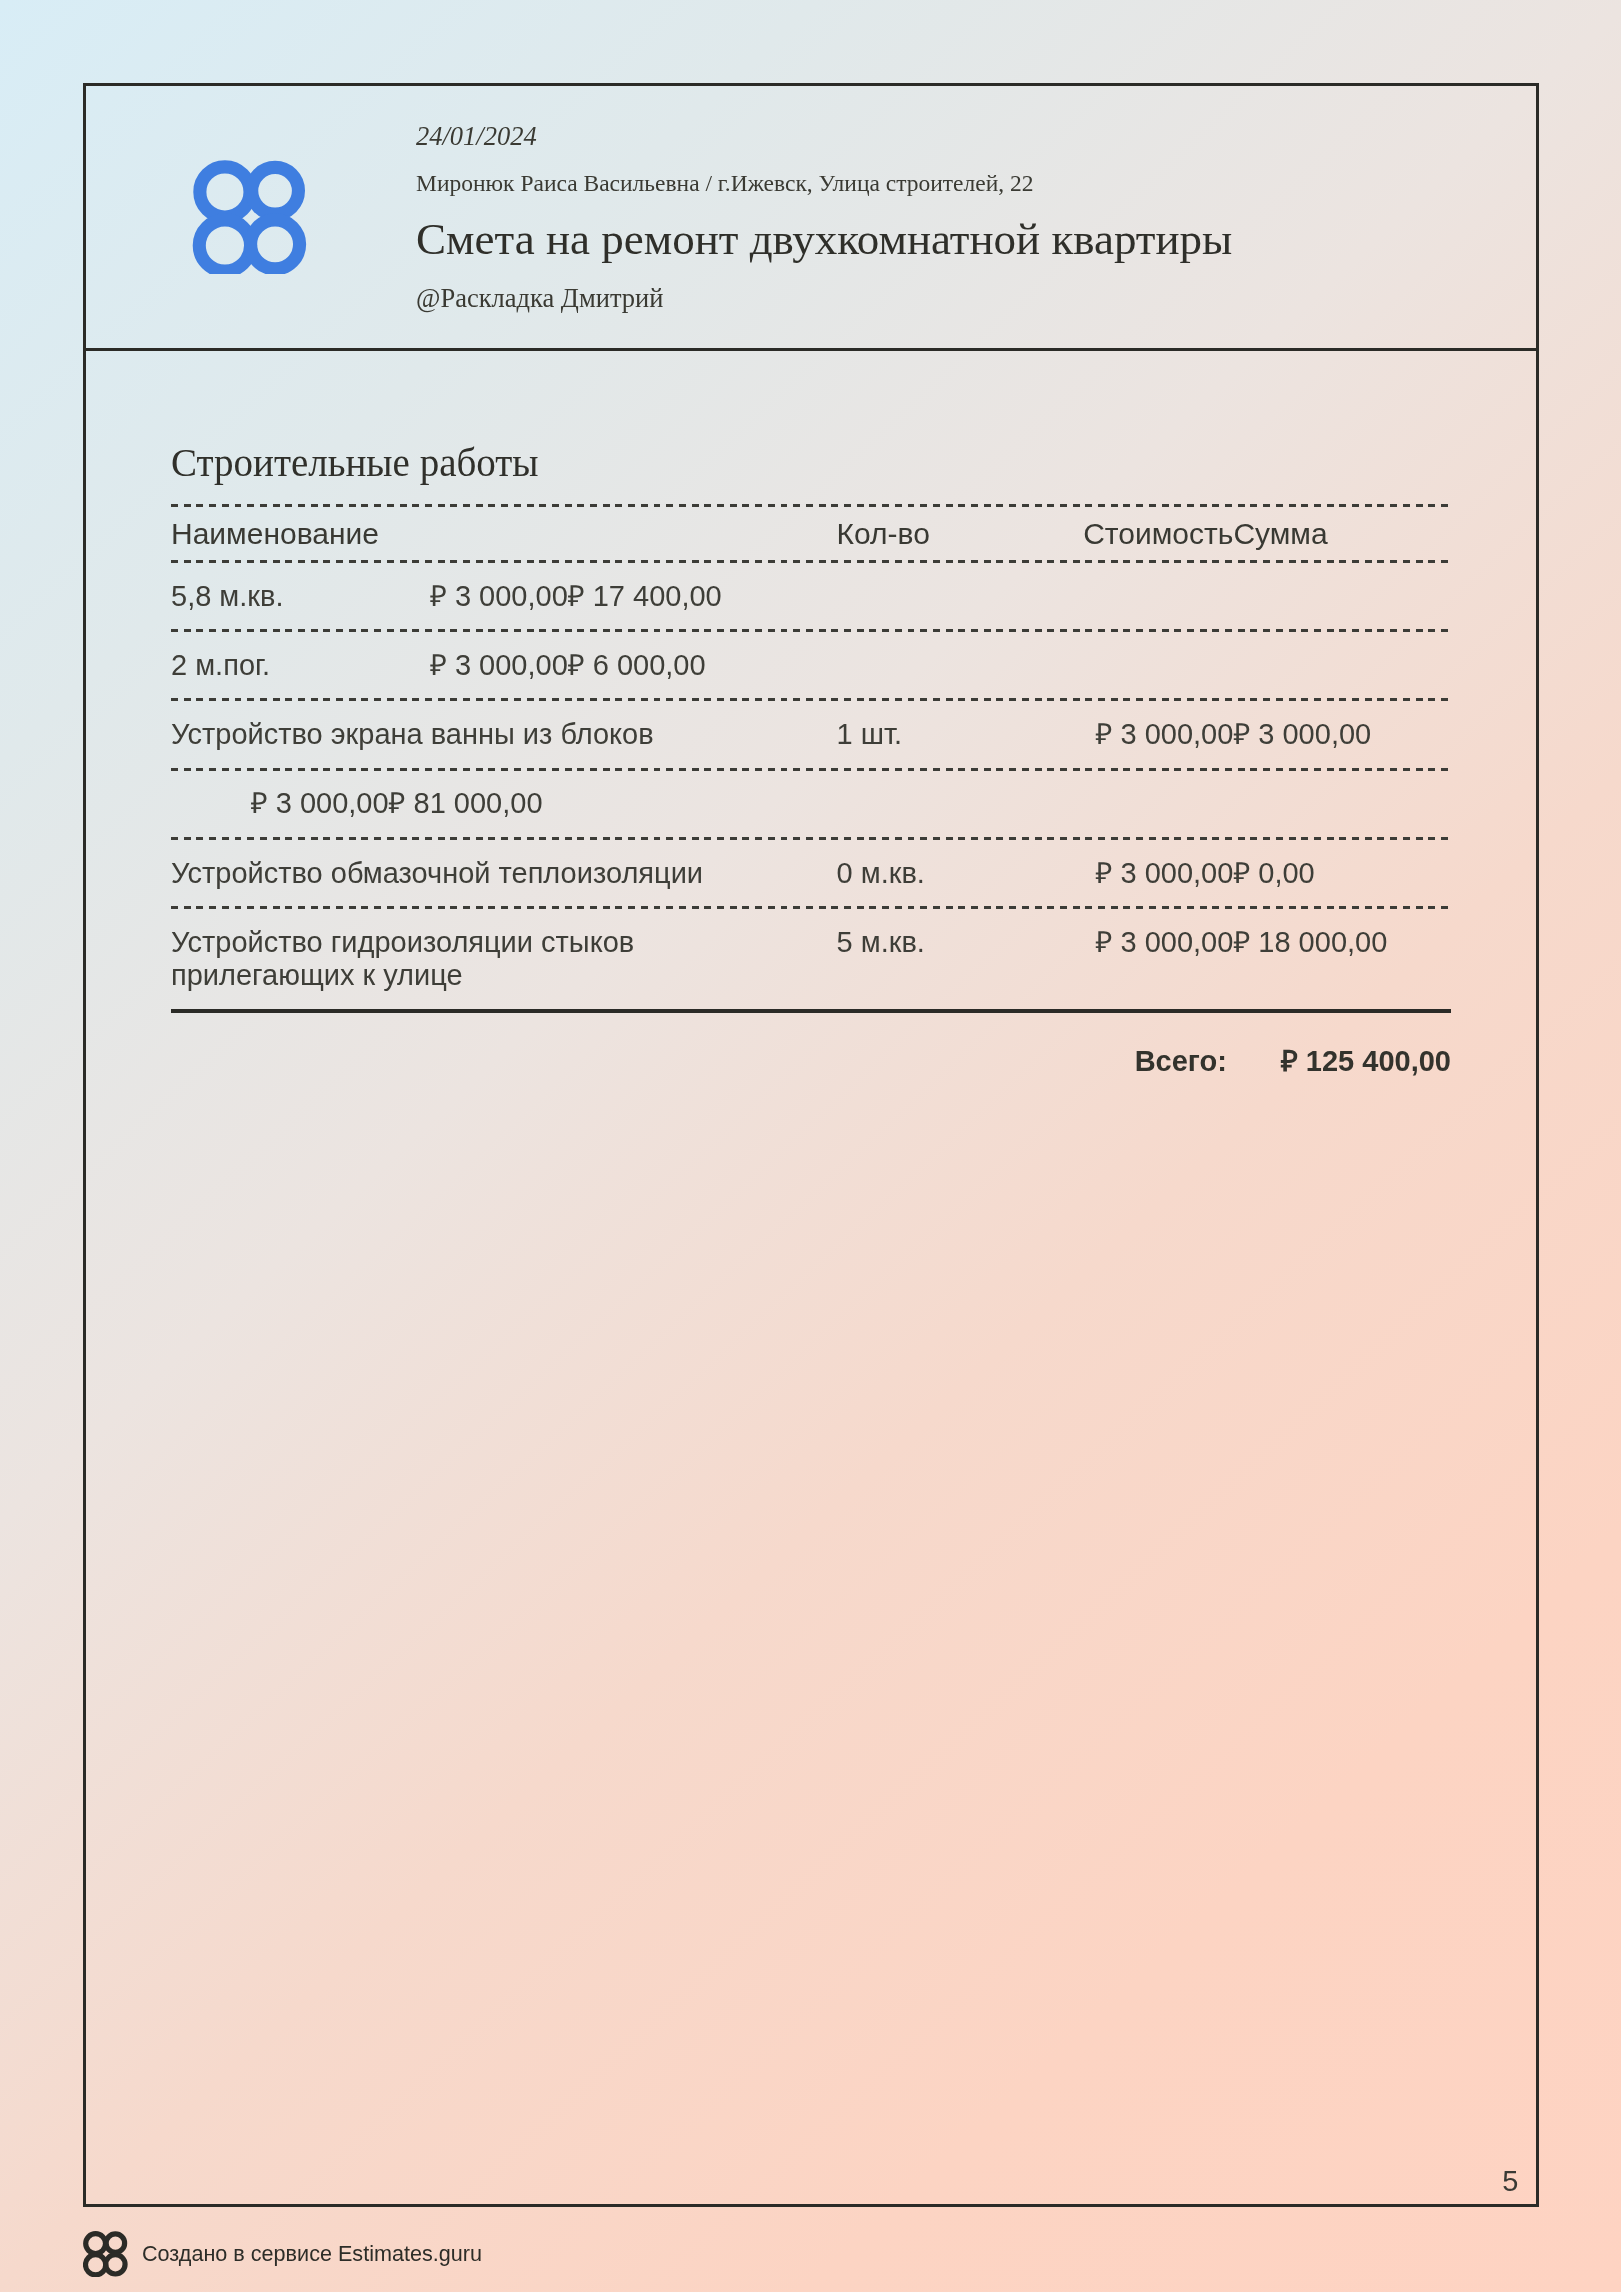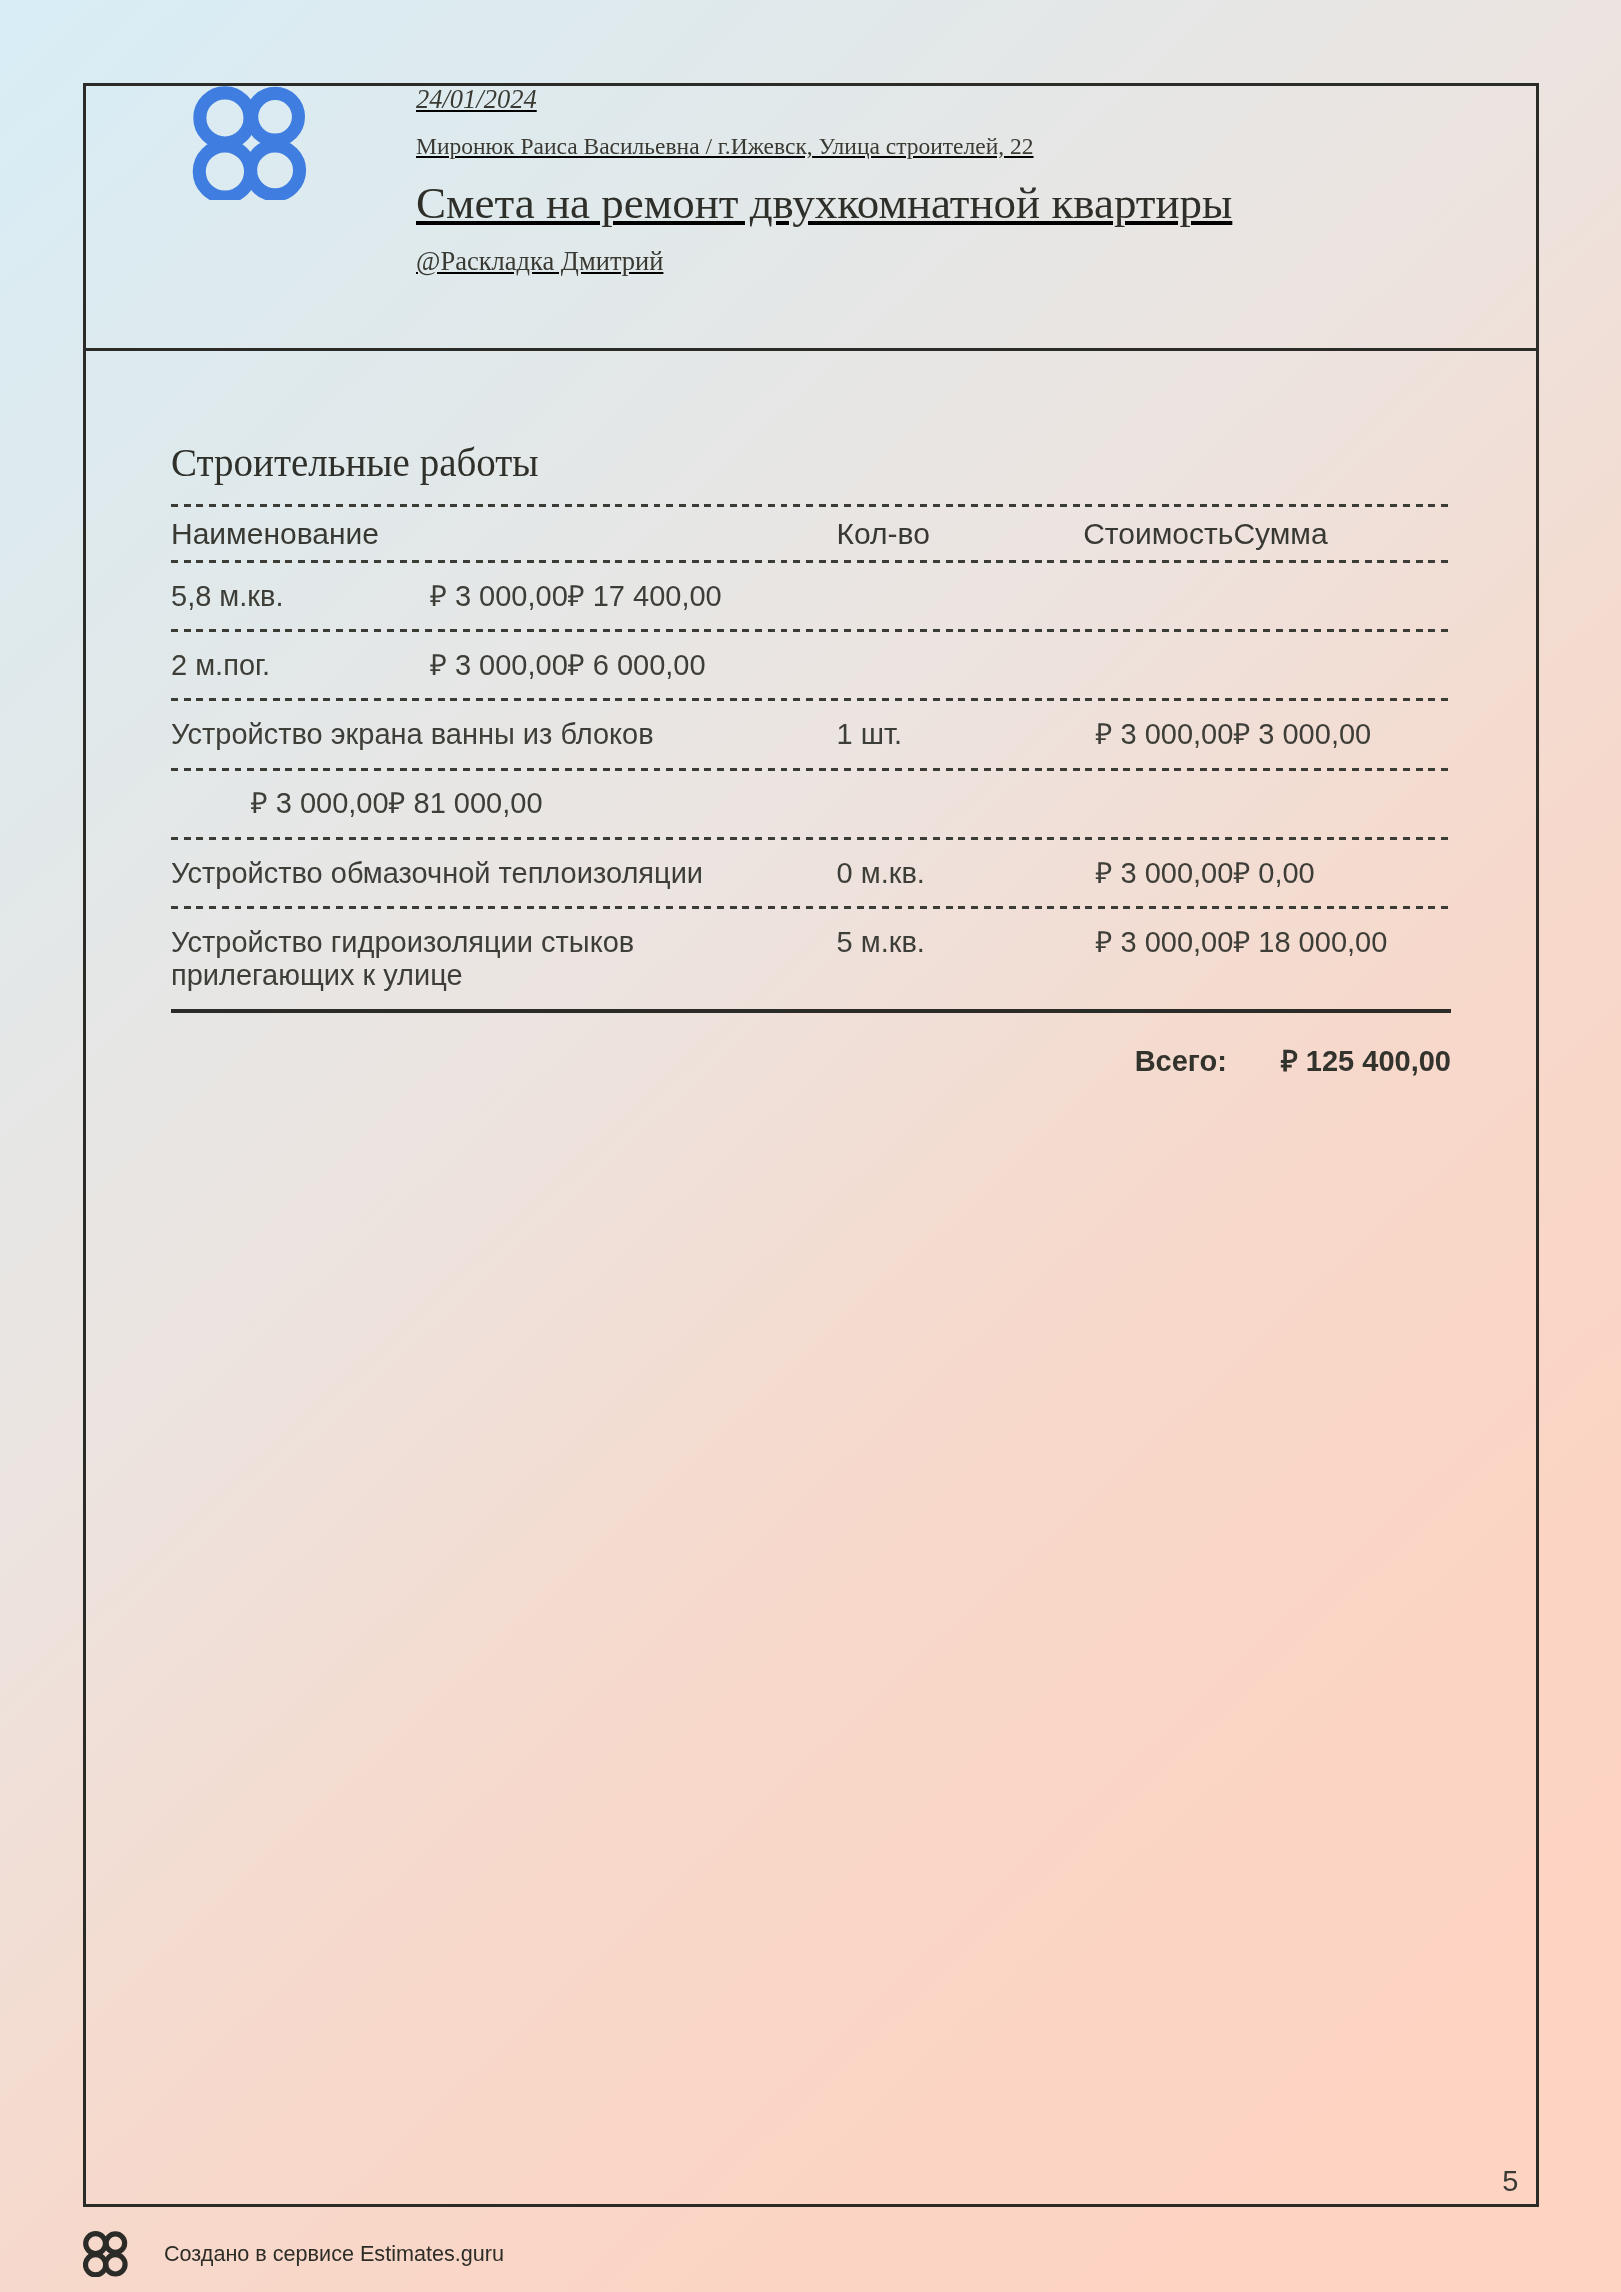--- a/index.html
+++ b/index.html
@@ -9,21 +9,21 @@
     font-family:"Liberation Sans",sans-serif;
     -webkit-font-smoothing:antialiased;
   }
   .frame{
     position:absolute;left:83px;top:83px;width:1456px;height:2124px;
     border:3.9px solid #2b2b27;box-sizing:border-box;
   }
   
   .doc-header{
     height:265px;border-bottom:3.9px solid #2b2b27;box-sizing:border-box;
-    display:flex;padding-left:106px;text-decoration:underline;
+    display:flex;align-items:center;padding-left:106px;
   }
   .brand-logo{width:116px;height:114px;flex:0 0 auto;}
   .header-text{margin-left:108px;display:flex;flex-direction:column;}
   .doc-date{
     font-family:"Liberation Serif",serif;font-style:italic;
     font-size:26.5px;color:#3a3a33;margin:0 0 21.6px 0;line-height:1;
   }
   .doc-client{
     font-family:"Liberation Serif",serif;font-size:23.5px;color:#3a3a33;
     margin:0 0 19.6px 0;line-height:1.1;
@@ -58,21 +58,21 @@
     margin-top:26.5px;font-weight:bold;font-size:29px;color:#33332d;
   }
   .total-label{margin-right:54px;}
   
   .page-number{
     position:absolute;right:17.6px;bottom:7.8px;
     font-size:29px;color:#3a3a35;line-height:1;
   }
   .page-footer{
     position:absolute;left:83px;bottom:15.7px;
-    display:flex;align-items:center;gap:36px;
+    display:flex;align-items:center;gap:14px;
   }
   .footer-logo{width:45px;height:47px;flex:0 0 auto;}
   .footer-text{font-size:21.6px;color:#2d2d28;}
 </style>
 </head>
 <body>
 
 <div class="frame">
 
   <div class="doc-header">

